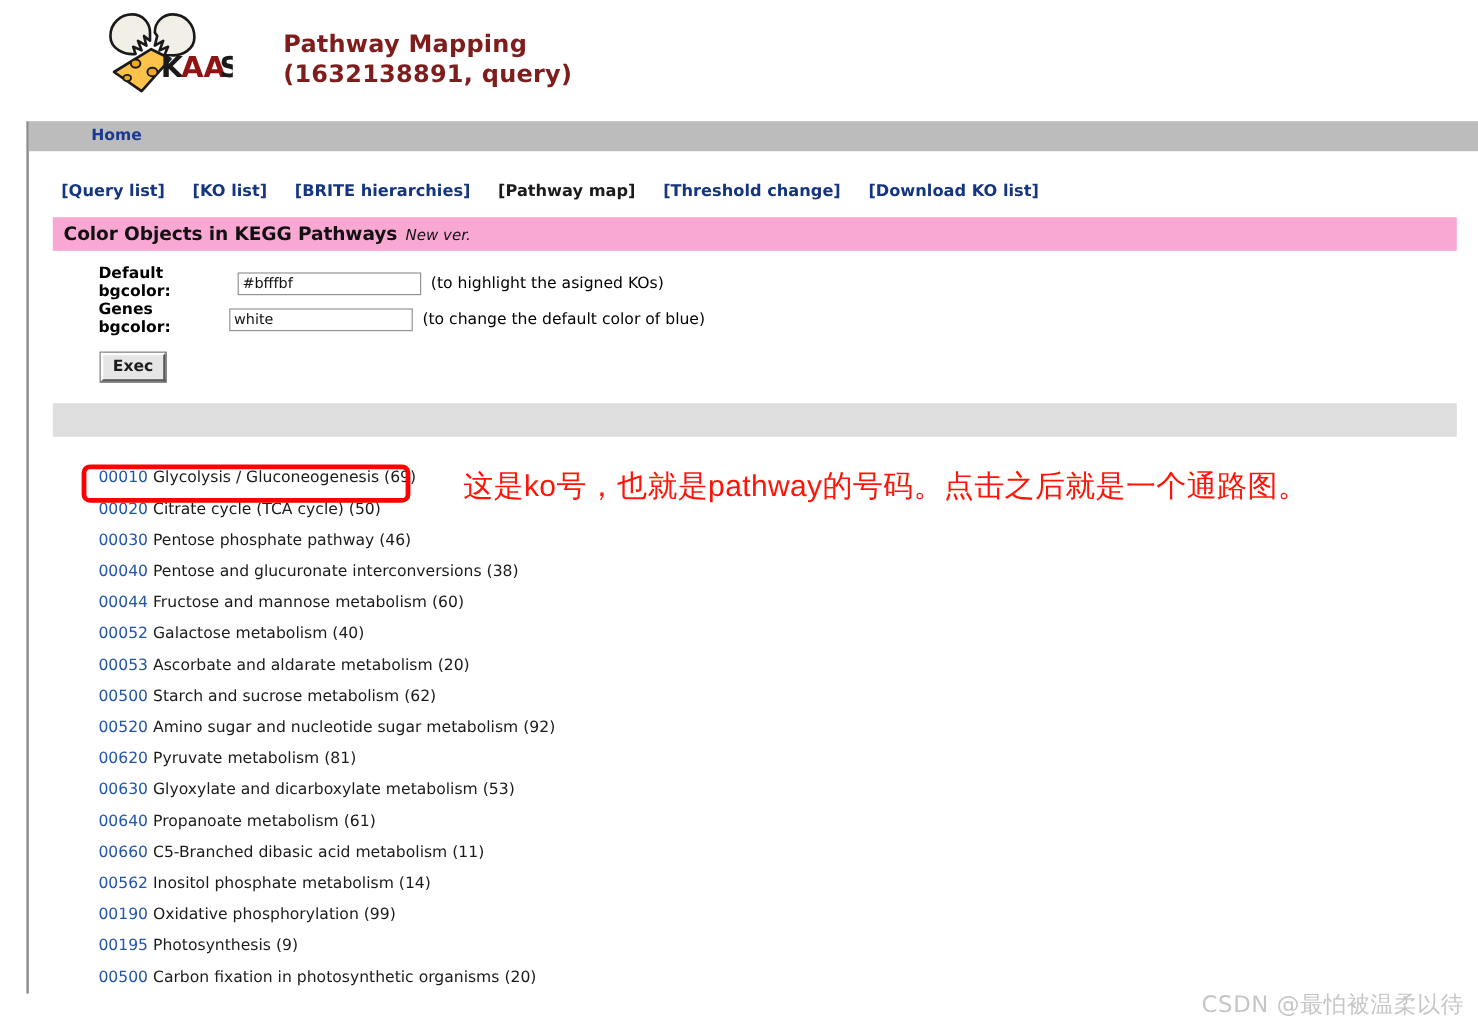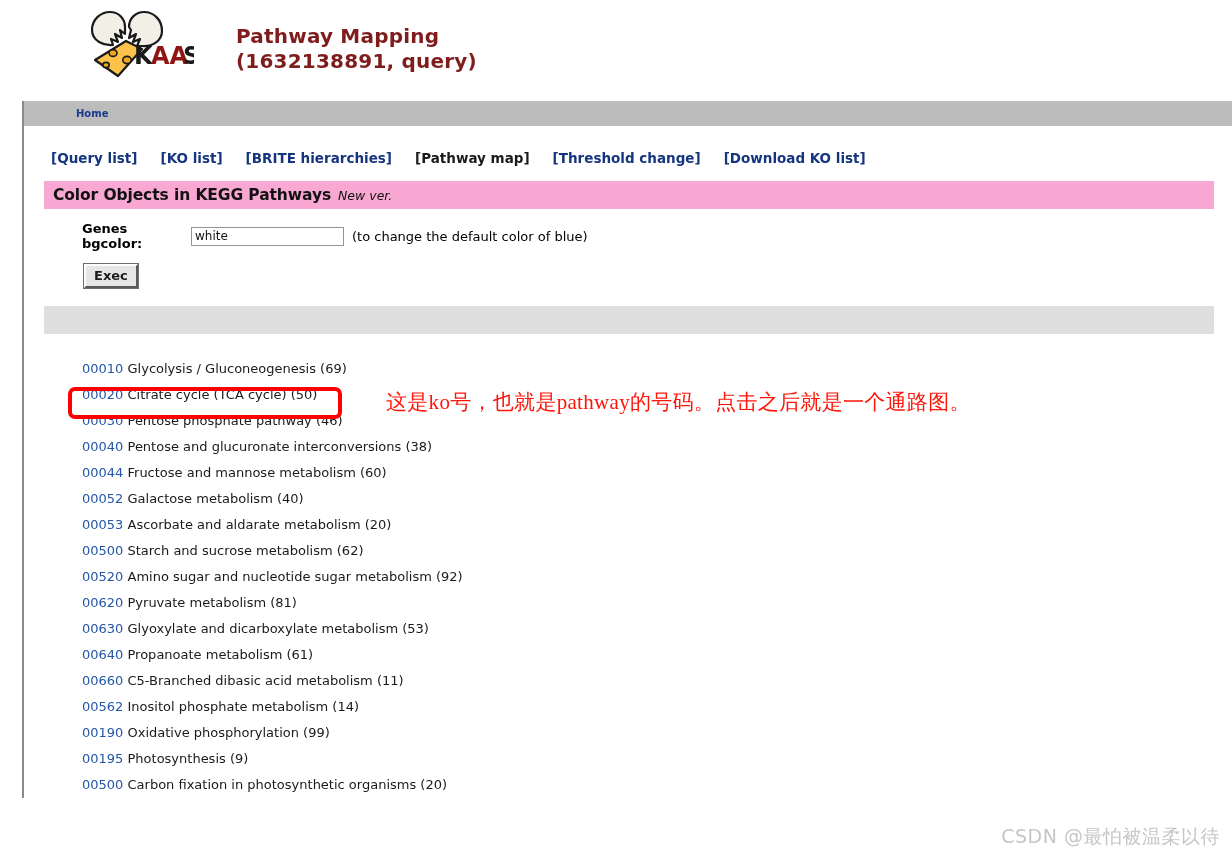--- a/index.html
+++ b/index.html
@@ -62,21 +62,21 @@
   
   .navbar {
     background: #bcbcbc;
     height: 25px;
     margin-left: 0;
     display: flex;
     align-items: center;
   }
   .navbar-home {
     margin-left: 52px;
-    font-size: 10px;
+    font-size: 13px;
     font-weight: bold;
     color: #1a3a8f;
     text-decoration: none;
     cursor: pointer;
   }
 
   
   .linkrow {
     padding: 22px 0 0 27px;
     height: 46px;
@@ -209,22 +209,22 @@
     height: 32px;
     border: 4px solid #fe0000;
     border-radius: 7px;
     box-sizing: border-box;
     pointer-events: none;
   }
   .anno-text {
     position: absolute;
     left: 386px;
     top: 388px;
-    font-family: Liberation Serif, serif;
-    font-size: 21px;
+    font-family: Liberation Sans, sans-serif;
+    font-size: 25px;
     color: #fe1508;
     white-space: nowrap;
     letter-spacing: 0.3px;
   }
 
   
   .watermark {
     position: absolute;
     right: 12px;
     bottom: 10px;
@@ -278,20 +278,25 @@
     <a class="navlink" href="#">[Query list]</a><a class="navlink" href="#">[KO list]</a><a class="navlink" href="#">[BRITE hierarchies]</a><span class="navlink current">[Pathway map]</span><a class="navlink" href="#">[Threshold change]</a><a class="navlink" href="#">[Download KO list]</a>
   </div>
 
   <div class="section-bar">
     <span class="section-title">Color Objects in KEGG Pathways</span>
     <span class="section-sub">New ver.</span>
   </div>
 
   <div class="form-area">
 
+    <div class="form-row">
+      <span class="form-label w1">Default bgcolor:</span>
+      <input class="text-input a" type="text" value="#bfffbf" style="">
+      <span class="form-hint">(to highlight the asigned KOs)</span>
+    </div>
 
     <div class="form-row">
       <span class="form-label w2">Genes bgcolor:</span>
       <input class="text-input b" type="text" value="white" style="">
       <span class="form-hint">(to change the default color of blue)</span>
     </div>
 
     <div class="exec-row">
       <button class="exec-btn">Exec</button>
     </div>

